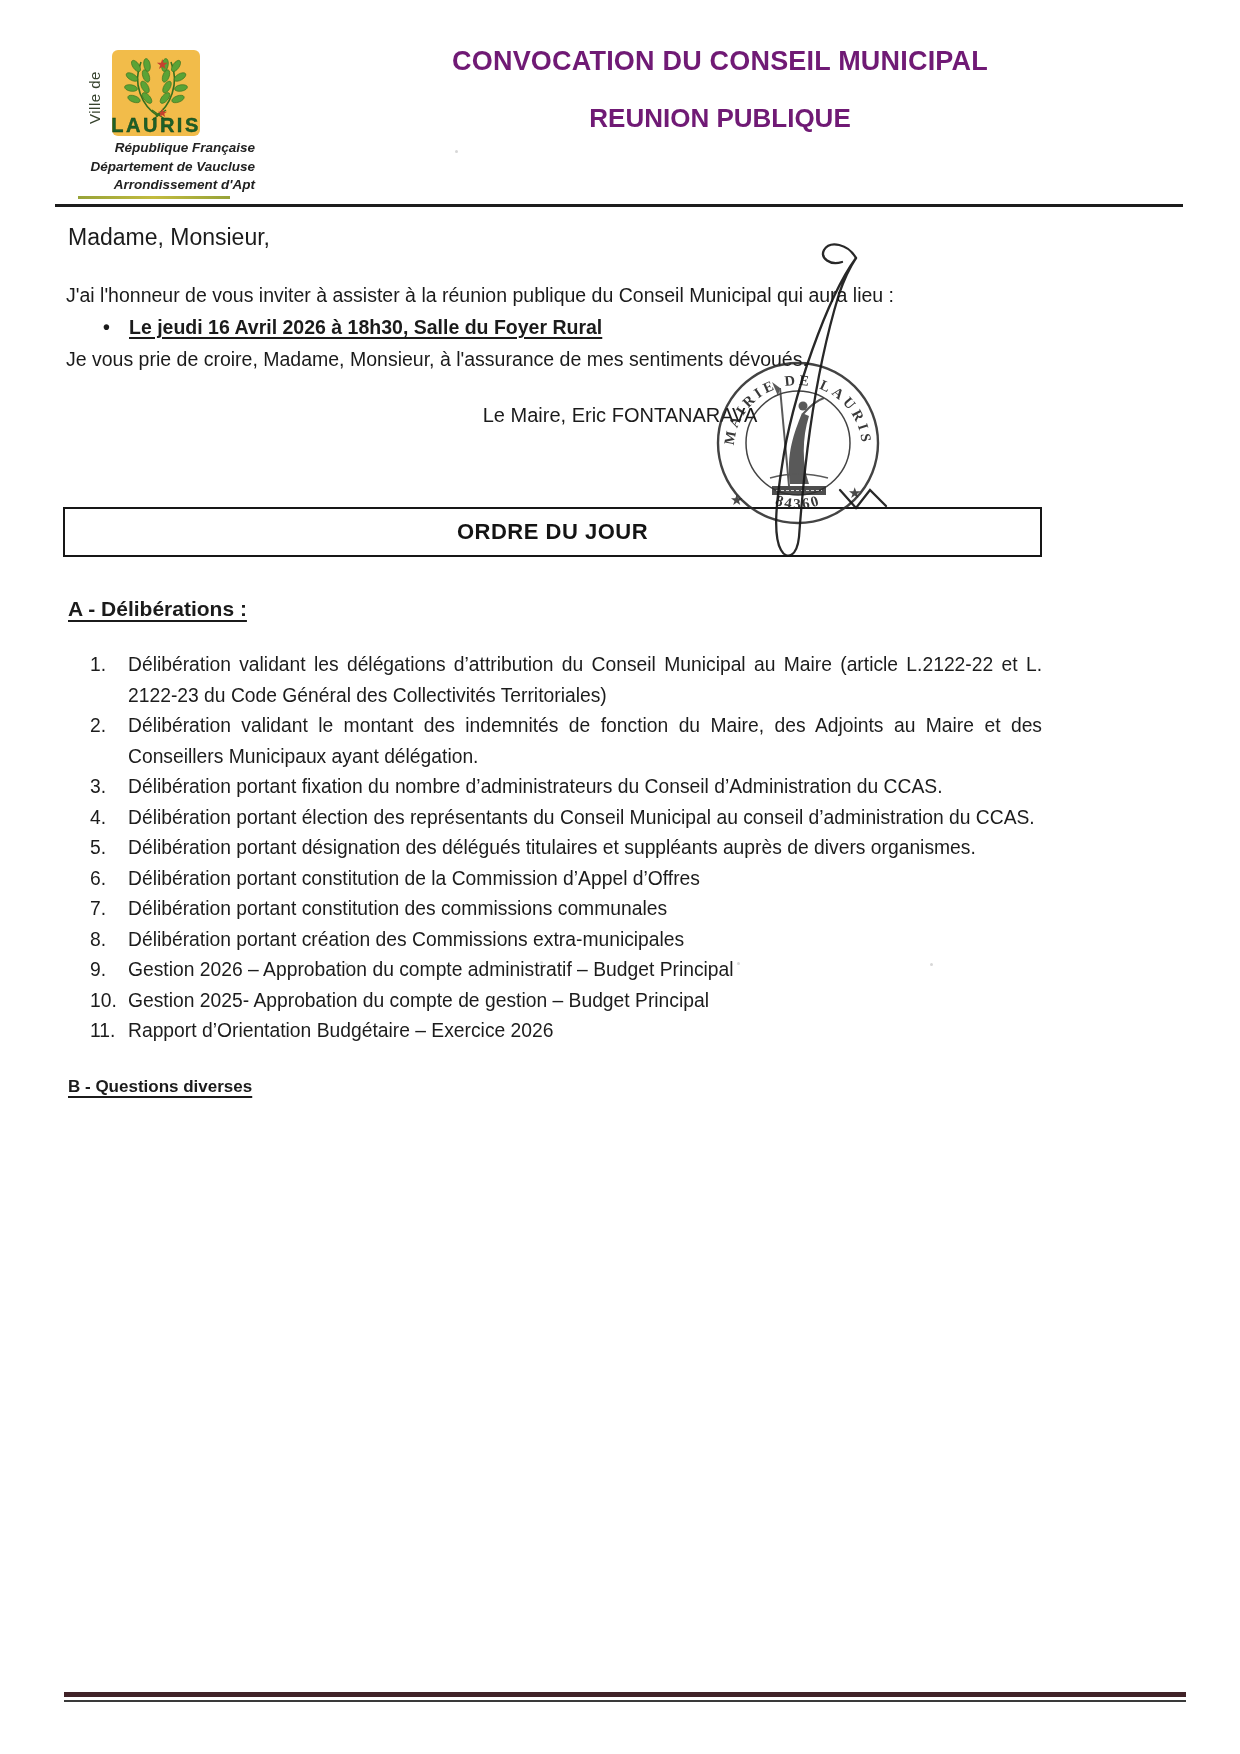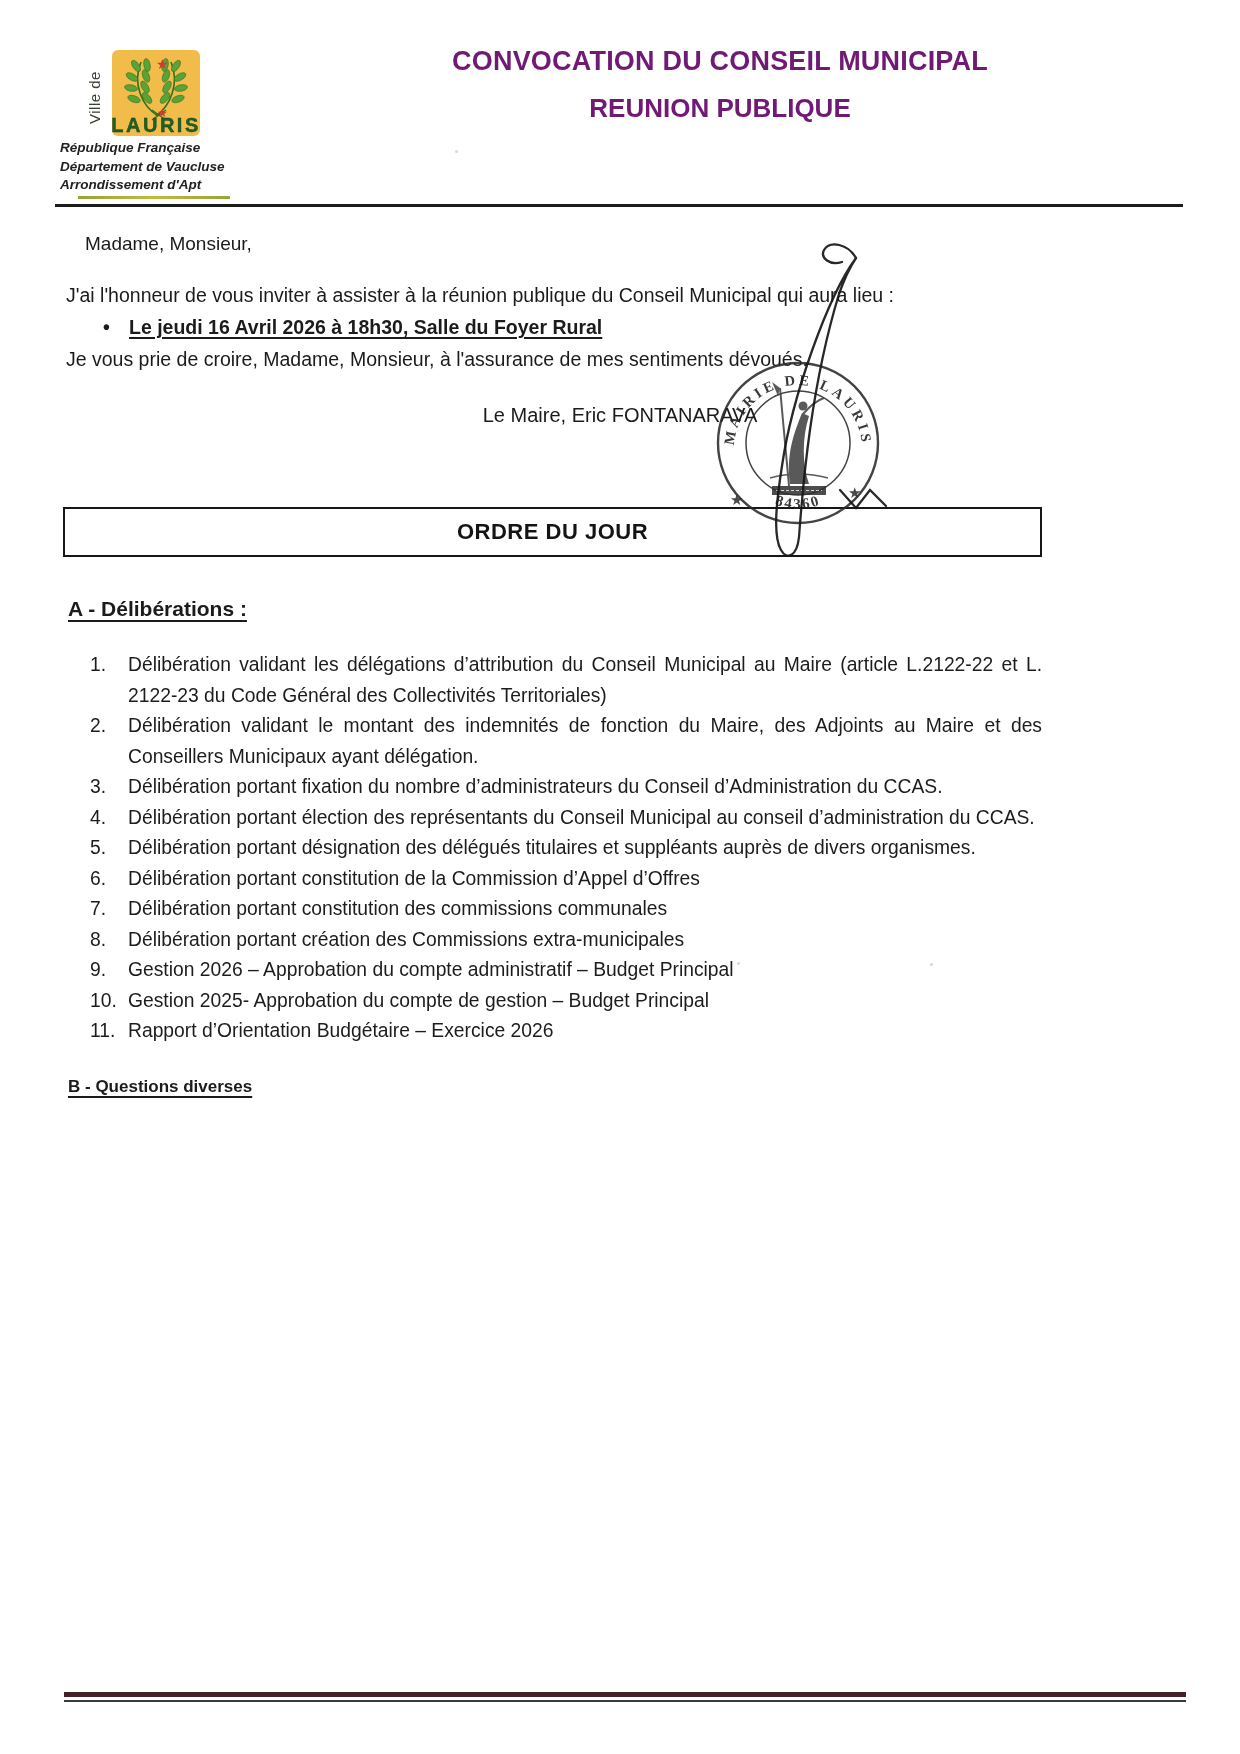--- a/index.html
+++ b/index.html
@@ -8,33 +8,33 @@
     background:#ffffff;overflow:hidden;
     font-family:"Liberation Sans", sans-serif;color:#1b1b1b;
   }
   
   .logo-square{position:absolute;left:112px;top:50px;width:88px;height:86px;}
   .ville-de{
     position:absolute;left:86px;top:124px;transform:rotate(-90deg);
     transform-origin:0 0;font-size:15px;font-weight:500;color:#37432e;letter-spacing:.5px;
   }
   .admin-lines{
-    position:absolute;left:60px;top:139px;width:195px;text-align:left;
+    position:absolute;left:60px;top:139px;width:195px;text-align:right;
     font-style:italic;font-weight:600;font-size:13.5px;line-height:18.5px;color:#222;
   }
   .green-underline{
     position:absolute;left:78px;top:196px;width:152px;height:3px;
     background:linear-gradient(to right,#97a339,#c2bb3e,#97a339);
   }
   .title-block{position:absolute;left:280px;top:46px;width:880px;text-align:center;font-weight:700;color:#701a75;}
   .title-line1{font-size:27px;letter-spacing:.2px;}
-  .title-line2{font-size:26px;margin-top:16px;}
+  .title-line2{font-size:26px;margin-top:26px;}
   .header-rule{position:absolute;left:55px;top:204px;width:1128px;height:2.5px;background:#1c1c1c;}
   
-  .salutation{position:absolute;left:68px;top:233px;font-size:19px;margin-left:17px;}
+  .salutation{position:absolute;left:68px;top:224px;font-size:23px;}
   .intro{position:absolute;left:66px;top:284px;font-size:19.5px;}
   .bullet-row{position:absolute;left:103px;top:316px;font-size:19.5px;}
   .bullet-glyph{display:inline-block;width:26px;font-weight:700;}
   .meeting{font-weight:700;text-decoration:underline;text-decoration-thickness:1.5px;text-underline-offset:3px;}
   .closing{position:absolute;left:66px;top:348px;font-size:19.5px;}
   .signature{position:absolute;left:420px;top:404px;width:400px;text-align:center;font-size:20px;font-weight:400;}
   
   .stamp{position:absolute;left:690px;top:238px;width:230px;height:330px;z-index:5;}
   
   .ordre-box{

